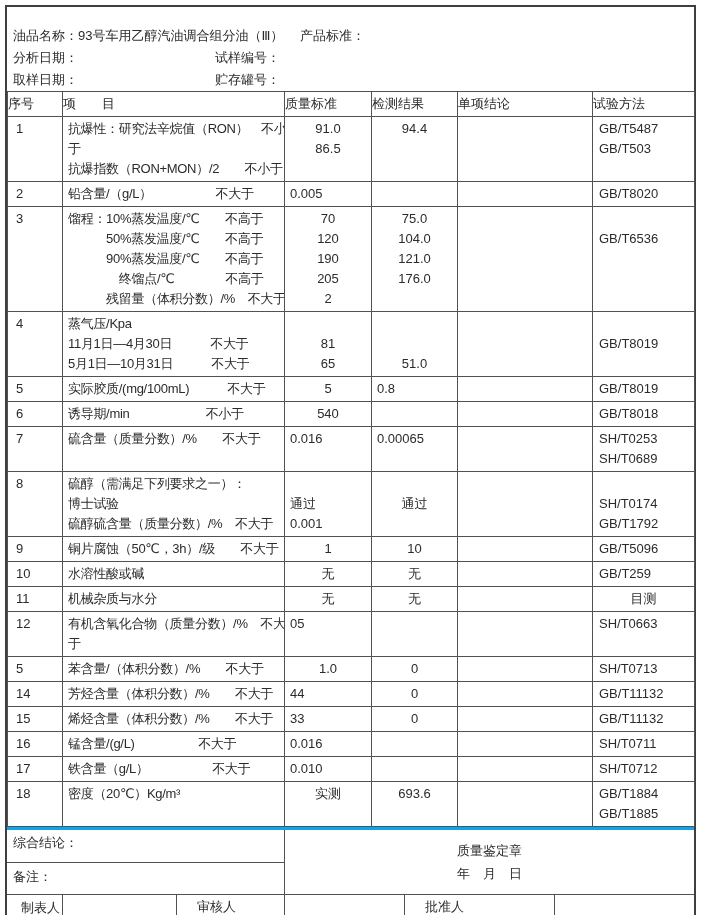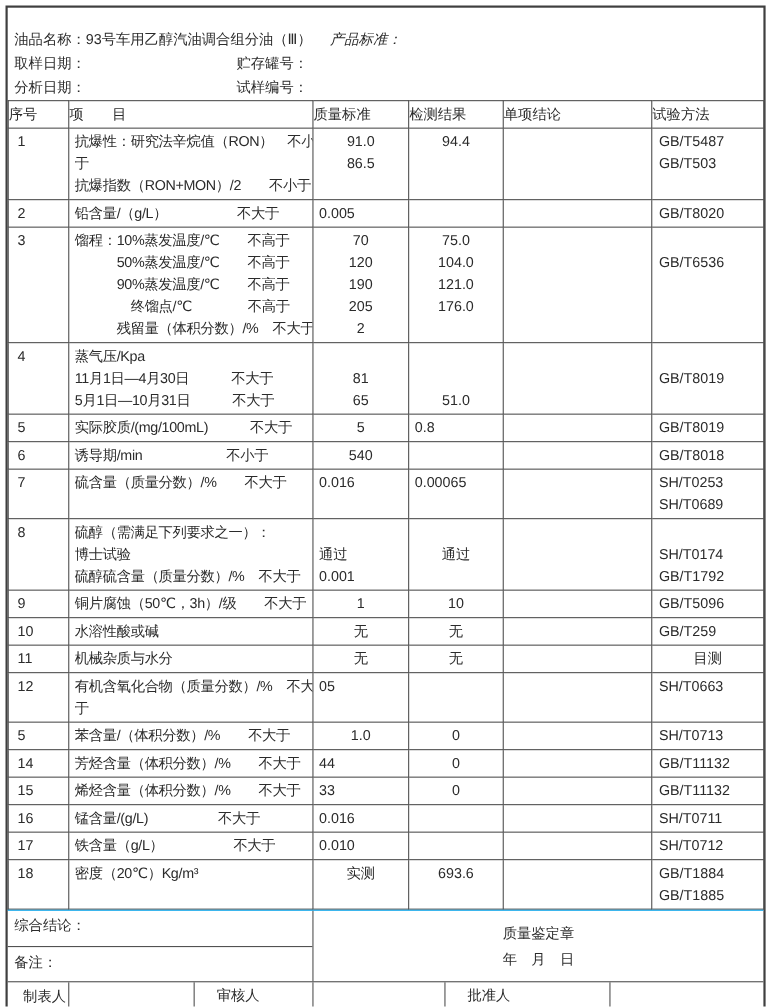--- a/index.html
+++ b/index.html
@@ -12,21 +12,21 @@
   .page{
     margin:5px;width:687px;
     border:2px solid #3f3f3f;
     background:#fff;
     box-sizing:content-box;
   }
   
   .info{padding-top:18px;}
   .info-row{position:relative;height:22px;line-height:22px;padding-left:6px;}
   .info-right{position:absolute;top:0;}
-  .info-row.r1 .info-right{left:293px;font-style:italic;}
+  .info-row.r1 .info-right{left:293px;}
   .info-row.r2 .info-right{left:208px;}
   .info-row.r3 .info-right{left:208px;}
   
   table.main{border-collapse:collapse;width:687px;table-layout:fixed;}
   table.main col.c-no{width:55px;}
   table.main col.c-item{width:222px;}
   table.main col.c-std{width:87px;}
   table.main col.c-res{width:86px;}
   table.main col.c-con{width:135px;}
   table.main col.c-met{width:102px;}
@@ -42,21 +42,21 @@
   th.h-item{text-align:center;}
   th.h-std,th.h-res,th.h-con,th.h-met{padding-left:7px;font-family:Liberation Serif, serif;}
   .ln{height:20px;line-height:20px;white-space:pre;}
   td.item .ln{padding-left:5px;letter-spacing:-0.3px;}
   td.no .ln{padding-left:8px;}
   td.std .ln,td.res .ln{text-align:center;}
   td.std .ln.l,td.res .ln.l{text-align:left;padding-left:5px;}
   td.met .ln{padding-left:6px;}
   td.met .ln.c{padding-left:0;text-align:center;}
   
-  .summary{display:flex;border-top:1px solid #0ea5e9;}
+  .summary{display:flex;border-top:3px solid #0ea5e9;}
   .sum-left{width:278px;border-right:1px solid #525252;box-sizing:border-box;}
   .sum-conclusion{height:33px;border-bottom:1px solid #525252;padding:4px 0 0 6px;box-sizing:border-box;}
   .sum-note{height:31px;padding:5px 0 0 6px;box-sizing:border-box;}
   .sum-stamp{flex:1;display:flex;flex-direction:column;justify-content:center;align-items:center;}
   .sum-stamp .stamp-line{line-height:23px;text-align:left;}
   
   .signrow{display:flex;border-top:1px solid #525252;height:44px;}
   .sign-cell{box-sizing:border-box;border-right:1px solid #525252;padding-top:3px;}
   .sign-cell:last-child{border-right:none;}
   .sc1{width:56px;text-indent:14px;line-height:19px;white-space:normal;word-break:break-all;}
@@ -69,27 +69,27 @@
 </head>
 <body>
 
 <div class="page">
 
   <div class="info">
     <div class="info-row r1">
       <span>油品名称：93号车用乙醇汽油调合组分油（Ⅲ）</span>
       <span class="info-right">产品标准：</span>
     </div>
+    <div class="info-row r3">
+      <span>分析日期：</span>
+      <span class="info-right">试样编号：</span>
+    </div>
     <div class="info-row r2">
       <span>取样日期：</span>
       <span class="info-right">贮存罐号：</span>
-    </div>
-    <div class="info-row r3">
-      <span>分析日期：</span>
-      <span class="info-right">试样编号：</span>
     </div>
   </div>
 
   <table class="main">
     <colgroup>
       <col class="c-no">
         <col class="c-item">
         <col class="c-std">
         <col class="c-res">
         <col class="c-con">

